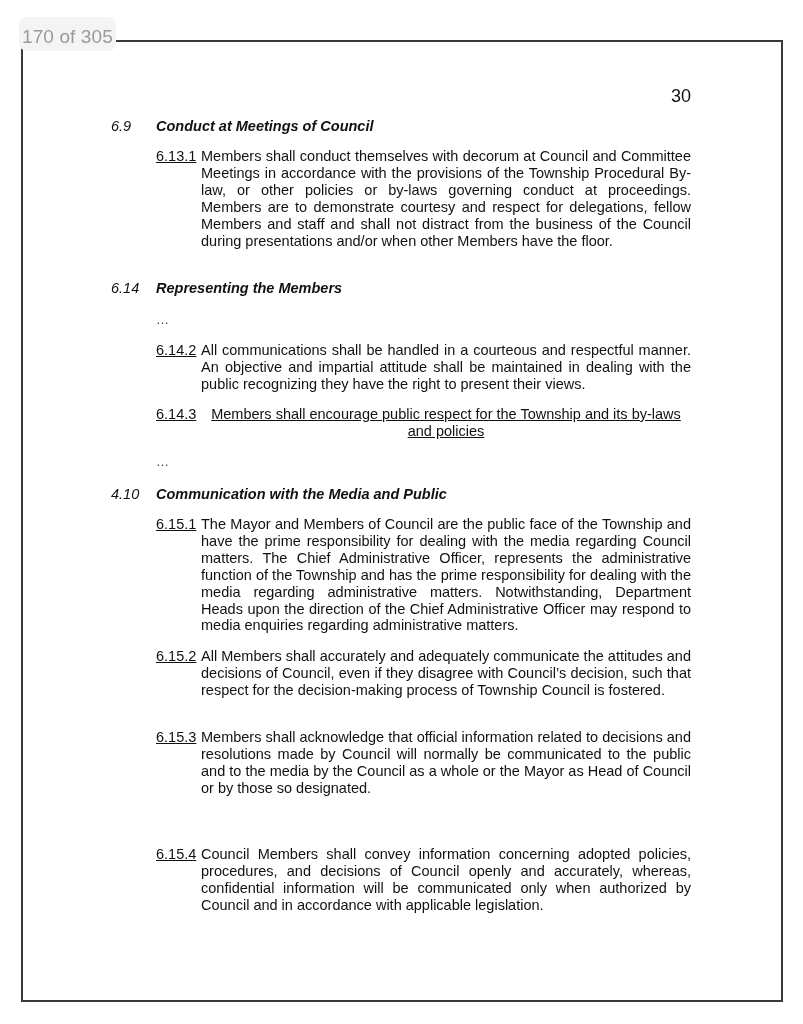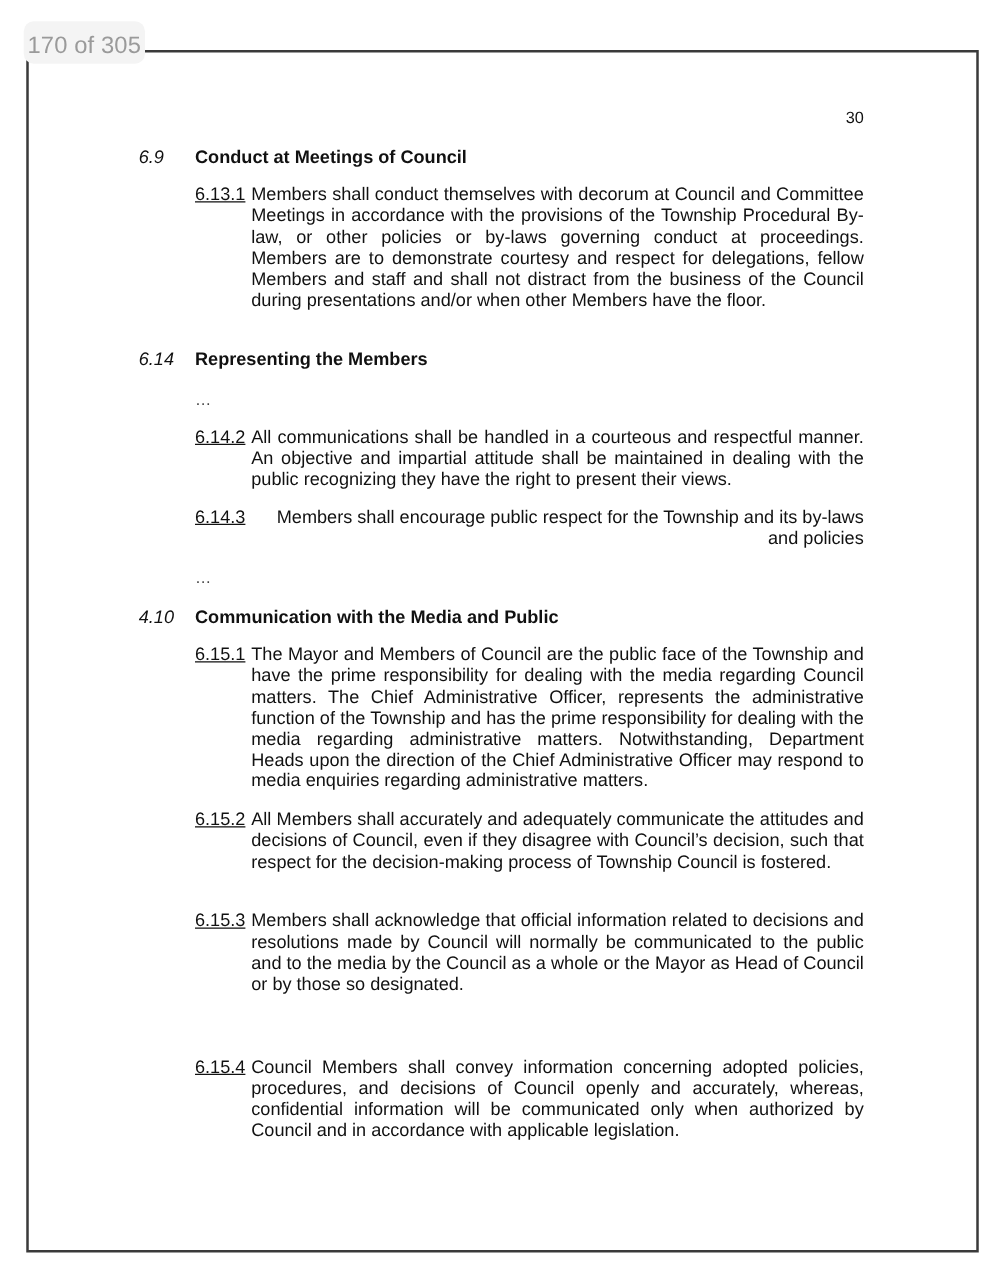--- a/index.html
+++ b/index.html
@@ -40,35 +40,36 @@
       line-color: #999;
       color: #9a9a9a;
       line-height: 1;
       margin-top: 10px;
       letter-spacing: 0.1px;
     }
     .page-number {
       position: absolute;
       top: 86px;
       right: 112px;
-      font-size: 13px;
+      font-size: 18px;
     }
     .section-heading {
       position: absolute;
       left: 111px;
       font-size: 14.5px;
       line-height: 17px;
     }
     .section-heading .num {
       display: inline-block;
       width: 45px;
       font-style: italic;
     }
     .section-heading .title {
       font-weight: bold;
+      font-style: italic;
     }
     .clause {
       position: absolute;
       left: 156px;
       width: 535px;
       font-size: 14.5px;
       line-height: 16.9px;
     }
     .clause .cnum {
       position: absolute;
@@ -114,21 +115,21 @@
 
 <div class="ellipsis" style="top:312px;">…</div>
 
 <div class="clause" style="top:342px;">
   <span class="cnum">6.14.2</span>
   <div class="ctext">All communications shall be handled in a courteous and respectful manner. An objective and impartial attitude shall be maintained in dealing with the public recognizing they have the right to present their views.</div>
 </div>
 
 <div class="clause" style="top:406px;">
   <span class="cnum">6.14.3</span>
-  <div class="ctext" style="text-align:right;">Members shall encourage public respect for the Township and its by-laws and policies</div>
+  <div class="ctext" style="text-align:center;text-decoration:underline;">Members shall encourage public respect for the Township and its by-laws and policies</div>
 </div>
 
 <div class="ellipsis" style="top:454px;">…</div>
 
 <div class="section-heading" style="top:486px;">
   <span class="num">4.10</span><span class="title">Communication with the Media and Public</span>
 </div>
 
 <div class="clause" style="top:516px;">
   <span class="cnum">6.15.1</span>

